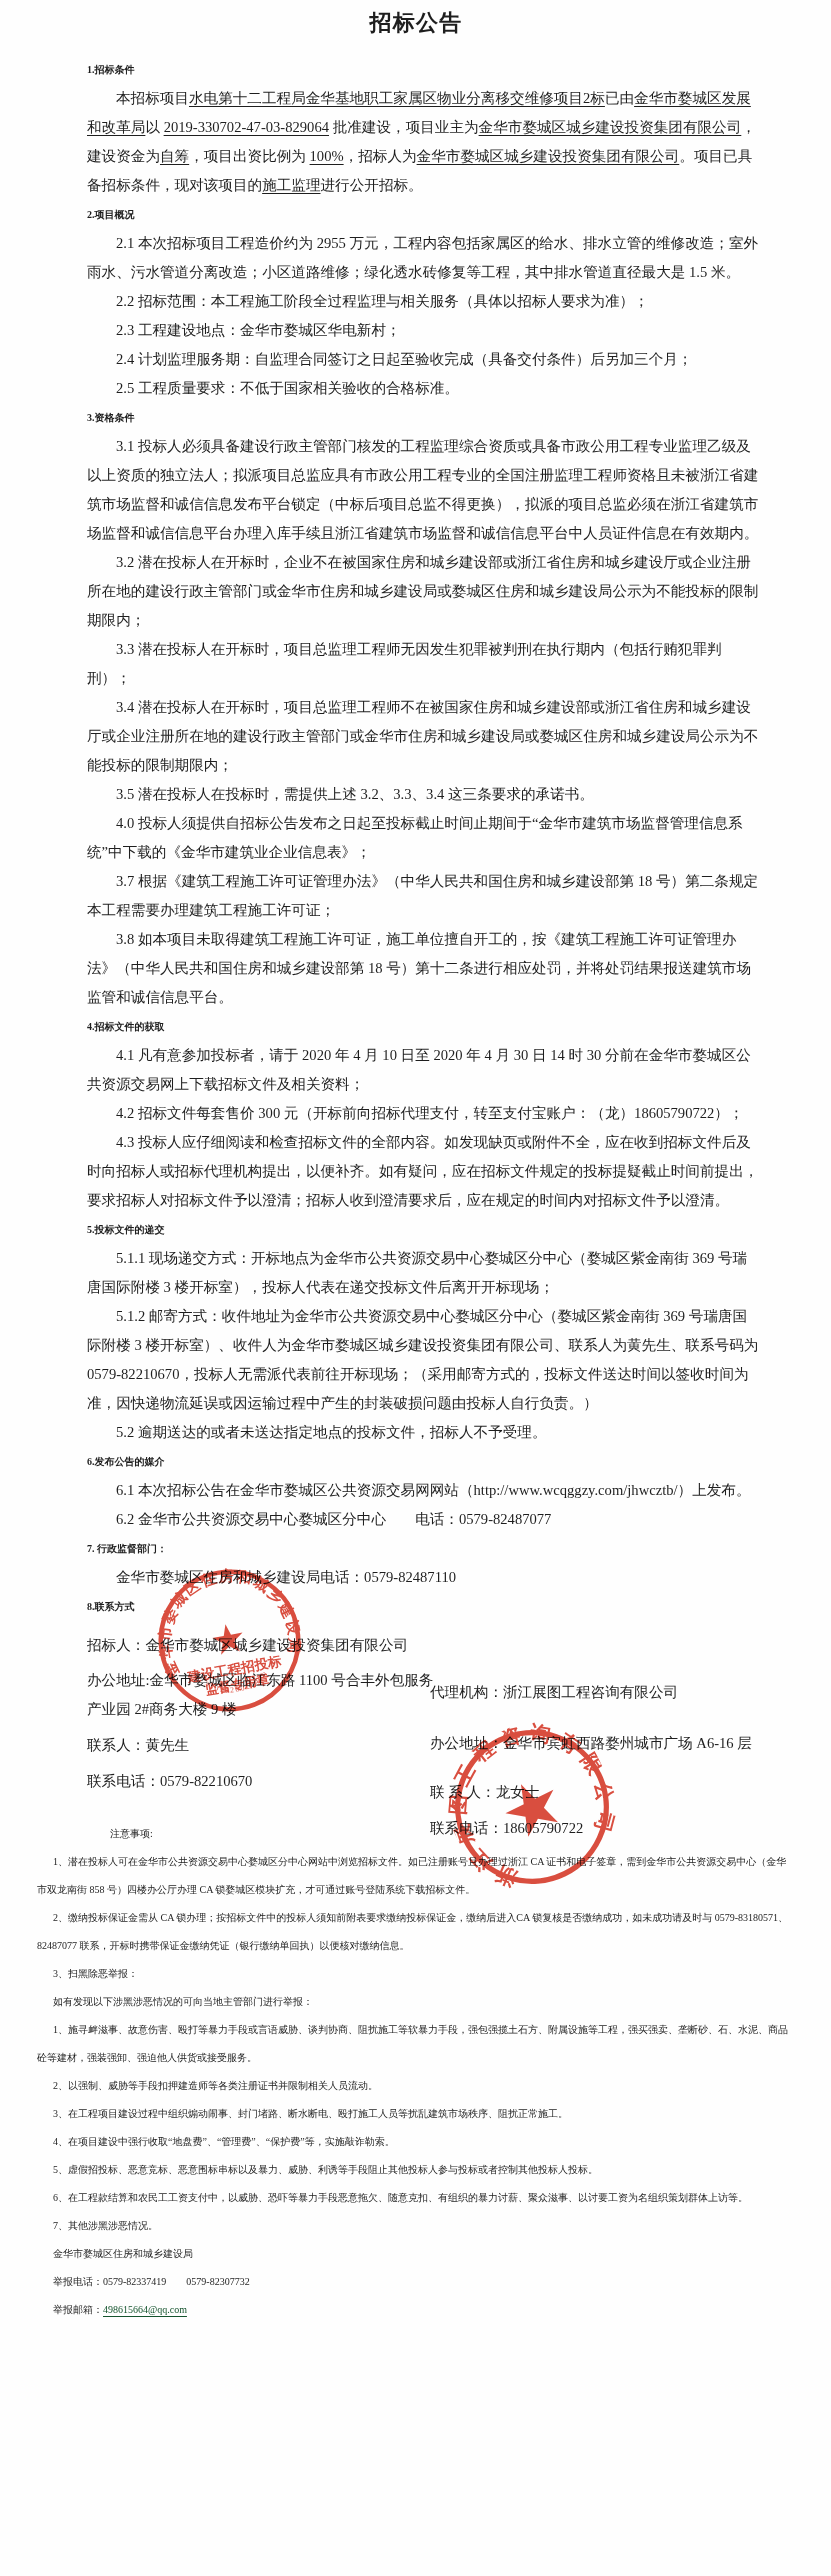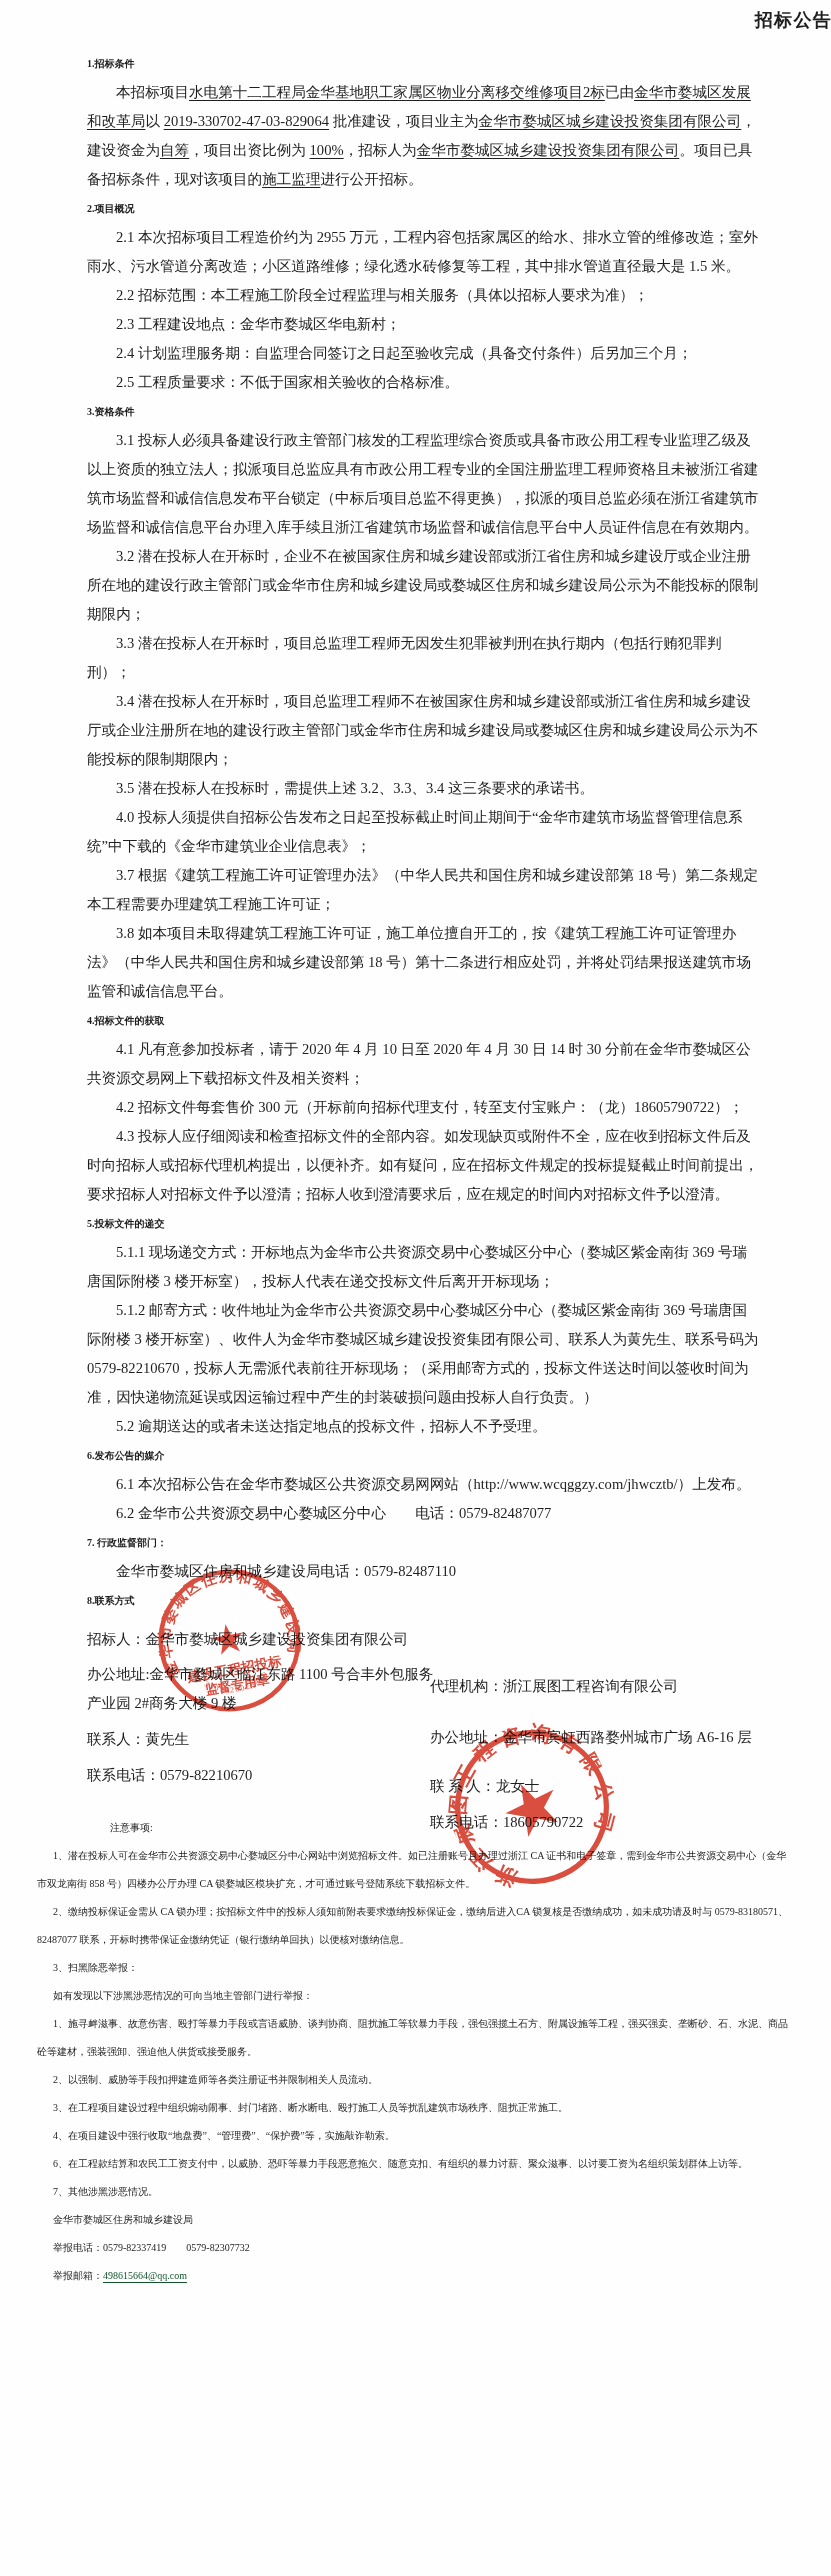--- a/index.html
+++ b/index.html
@@ -4,21 +4,21 @@
 <style>
   html,body{margin:0;padding:0;}
   body{
     width:832px;
     background:#ffffff;
     font-family:"Liberation Serif","DejaVu Serif",serif;
     color:#1e1e1e;
   }
   .page{position:relative;width:832px;min-height:2576px;padding-top:5.3px;box-sizing:border-box;background:#fefefe;}
   .doc-title{
-    font-size:18px;font-weight:bold;text-align:right;
+    font-size:22px;font-weight:bold;text-align:center;
     margin:2.7px 0 17.3px 0;letter-spacing:1.3px;
   }
   .content{padding:0 71px 13.3px 87px;font-size:14.6px;line-height:29px;}
   .hblk{font-weight:bold;font-size:10px;}
   .pblk{text-indent:29px;}
   .ul{text-decoration:underline;text-underline-offset:3.3px;}
   .email-link{color:#14532d;text-decoration:underline;text-underline-offset:2.7px;cursor:pointer;}
 
   
   .contact-block{margin-top:9.3px;margin-bottom:4px;}
@@ -96,20 +96,21 @@
       </div>
       <div class="pblk note notes-title">注意事项:</div>
       <div class="pblk note">1、潜在投标人可在金华市公共资源交易中心婺城区分中心网站中浏览招标文件。如已注册账号且办理过浙江 CA 证书和电子签章，需到金华市公共资源交易中心（金华市双龙南街 858 号）四楼办公厅办理 CA 锁婺城区模块扩充，才可通过账号登陆系统下载招标文件。</div>
       <div class="pblk note">2、缴纳投标保证金需从 CA 锁办理；按招标文件中的投标人须知前附表要求缴纳投标保证金，缴纳后进入CA 锁复核是否缴纳成功，如未成功请及时与 0579-83180571、82487077 联系，开标时携带保证金缴纳凭证（银行缴纳单回执）以便核对缴纳信息。</div>
       <div class="pblk note">3、扫黑除恶举报：</div>
       <div class="pblk note">如有发现以下涉黑涉恶情况的可向当地主管部门进行举报：</div>
       <div class="pblk note">1、施寻衅滋事、故意伤害、殴打等暴力手段或言语威胁、谈判协商、阻扰施工等软暴力手段，强包强揽土石方、附属设施等工程，强买强卖、垄断砂、石、水泥、商品砼等建材，强装强卸、强迫他人供货或接受服务。</div>
       <div class="pblk note">2、以强制、威胁等手段扣押建造师等各类注册证书并限制相关人员流动。</div>
       <div class="pblk note">3、在工程项目建设过程中组织煽动闹事、封门堵路、断水断电、殴打施工人员等扰乱建筑市场秩序、阻扰正常施工。</div>
       <div class="pblk note">4、在项目建设中强行收取“地盘费”、“管理费”、“保护费”等，实施敲诈勒索。</div>
+      <div class="pblk note">5、虚假招投标、恶意竞标、恶意围标串标以及暴力、威胁、利诱等手段阻止其他投标人参与投标或者控制其他投标人投标。</div>
       <div class="pblk note">6、在工程款结算和农民工工资支付中，以威胁、恐吓等暴力手段恶意拖欠、随意克扣、有组织的暴力讨薪、聚众滋事、以讨要工资为名组织策划群体上访等。</div>
       <div class="pblk note">7、其他涉黑涉恶情况。</div>
       <div class="pblk note">金华市婺城区住房和城乡建设局</div>
       <div class="pblk note">举报电话：0579-82337419　　0579-82307732</div>
       <div class="pblk note"><span>举报邮箱：</span><a class="email-link">498615664@qq.com</a></div>
     </div>
 
   <div class="seal seal-1">
     <svg viewBox="0 0 230 230" xmlns="http://www.w3.org/2000/svg">
       <circle cx="115" cy="115" r="106" fill="none" stroke="#d63a2a" stroke-width="7"></circle>

